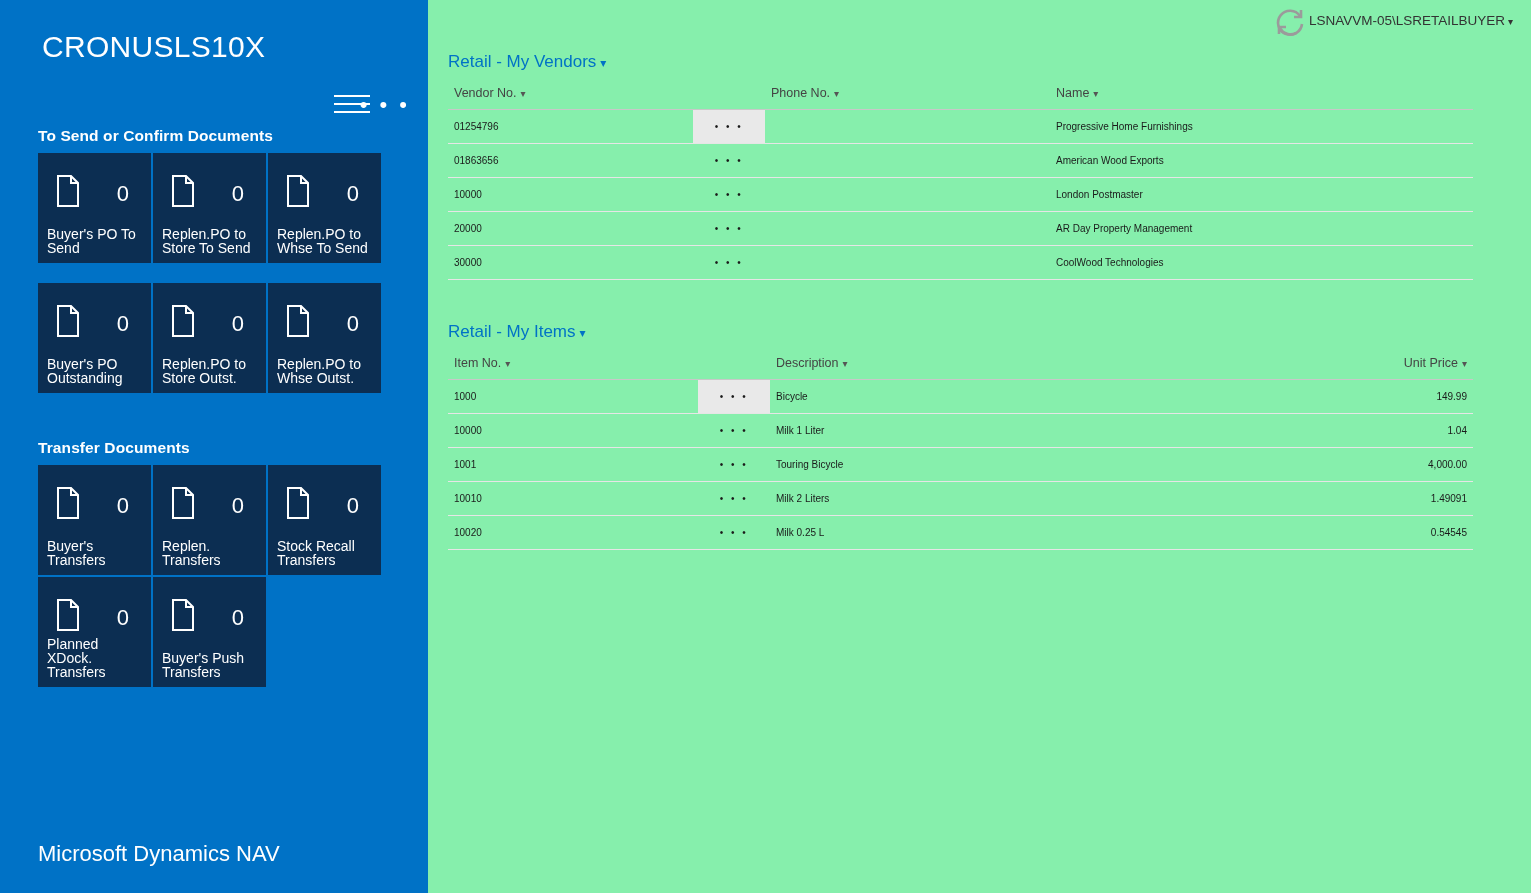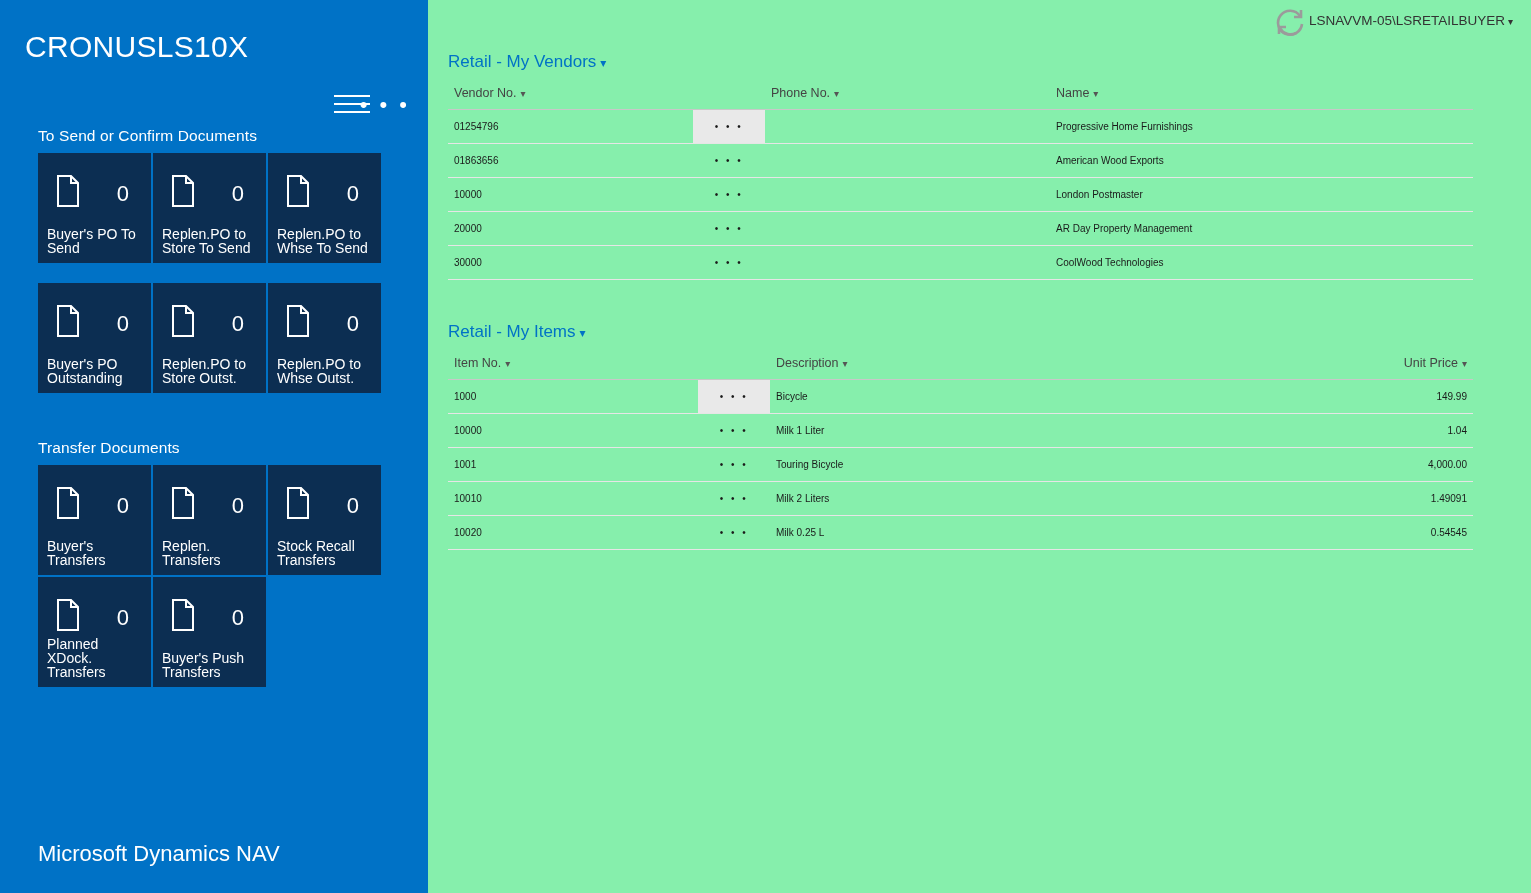--- a/index.html
+++ b/index.html
@@ -20,21 +20,21 @@
   #sidebar {
     width: 428px;
     height: 893px;
     background: #0072c6;
     color: #ffffff;
     position: relative;
     flex: 0 0 428px;
   }
   #company-title {
     position: absolute;
-    left: 25px; top: 30px;
+    left: 42px; top: 30px;
     font-size: 30px;
     font-weight: 300;
     letter-spacing: 0.3px;
     color: #ffffff;
   }
   #hamburger {
     position: absolute;
     right: 58px; top: 95px;
     width: 36px; height: 22px;
     cursor: pointer;
@@ -55,21 +55,21 @@
     line-height: 18px;
     cursor: pointer;
   }
   .group {
     position: absolute;
     left: 38px;
     width: 380px;
   }
   .group-title {
     font-size: 15.5px;
-    font-weight: 400;
+    font-weight: 700;
     color: #ffffff;
     margin-bottom: 8px;
     letter-spacing: 0.1px;
   }
   .tiles {
     display: flex;
     flex-wrap: wrap;
     gap: 0px;
   }
   .tile {

